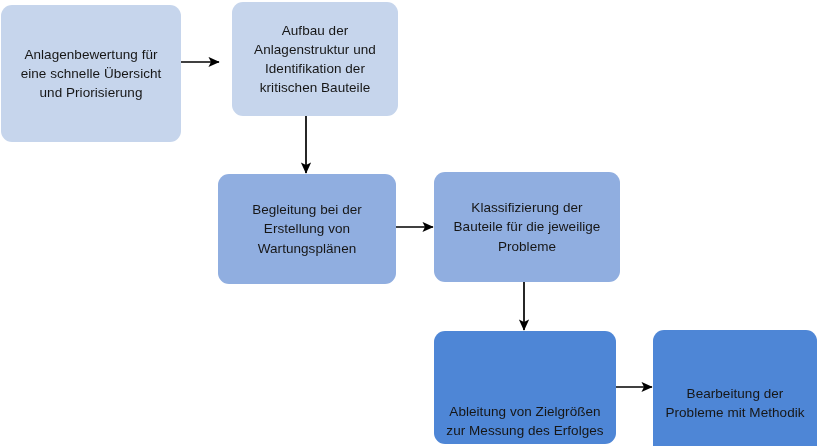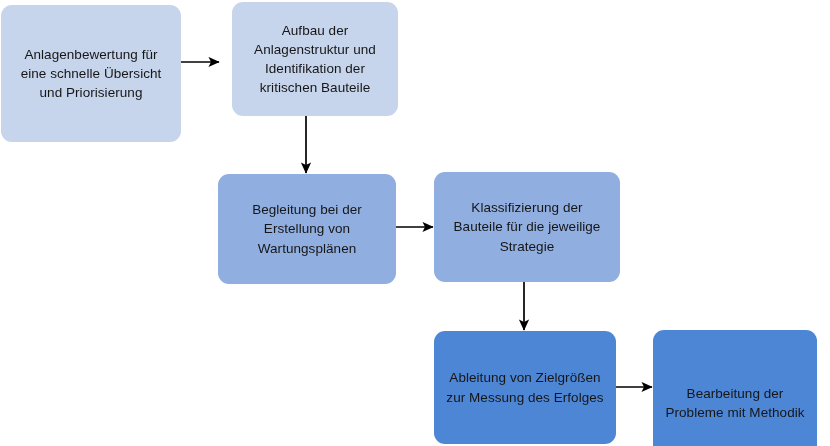--- a/index.html
+++ b/index.html
@@ -81,23 +81,23 @@
 kritischen Bauteile</span>
       </div>
       <div class="node tone-medium" style="left: 218px; top: 174px; width: 178px; height: 110px;">
         <span class="node-text">Begleitung bei der
 Erstellung von
 Wartungsplänen</span>
       </div>
       <div class="node tone-medium" style="left: 434px; top: 172px; width: 186px; height: 110px;">
         <span class="node-text">Klassifizierung der
 Bauteile für die jeweilige
-Strategie</span>
+Probleme</span>
       </div>
-      <div class="node tone-strong" style="left: 434px; top: 331px; width: 182px; height: 113px;">
+      <div class="node tone-strong" style="left: 434px; top: 331px; width: 182px; height: 113px; align-items: flex-end;">
         <span class="node-text">Ableitung von Zielgrößen
 zur Messung des Erfolges</span>
       </div>
       <div class="node tone-strong" style="left: 653px; top: 330px; width: 164px; height: 146px;">
         <span class="node-text">Bearbeitung der
 Probleme mit Methodik</span>
       </div>
     </div>
 
 </div>

